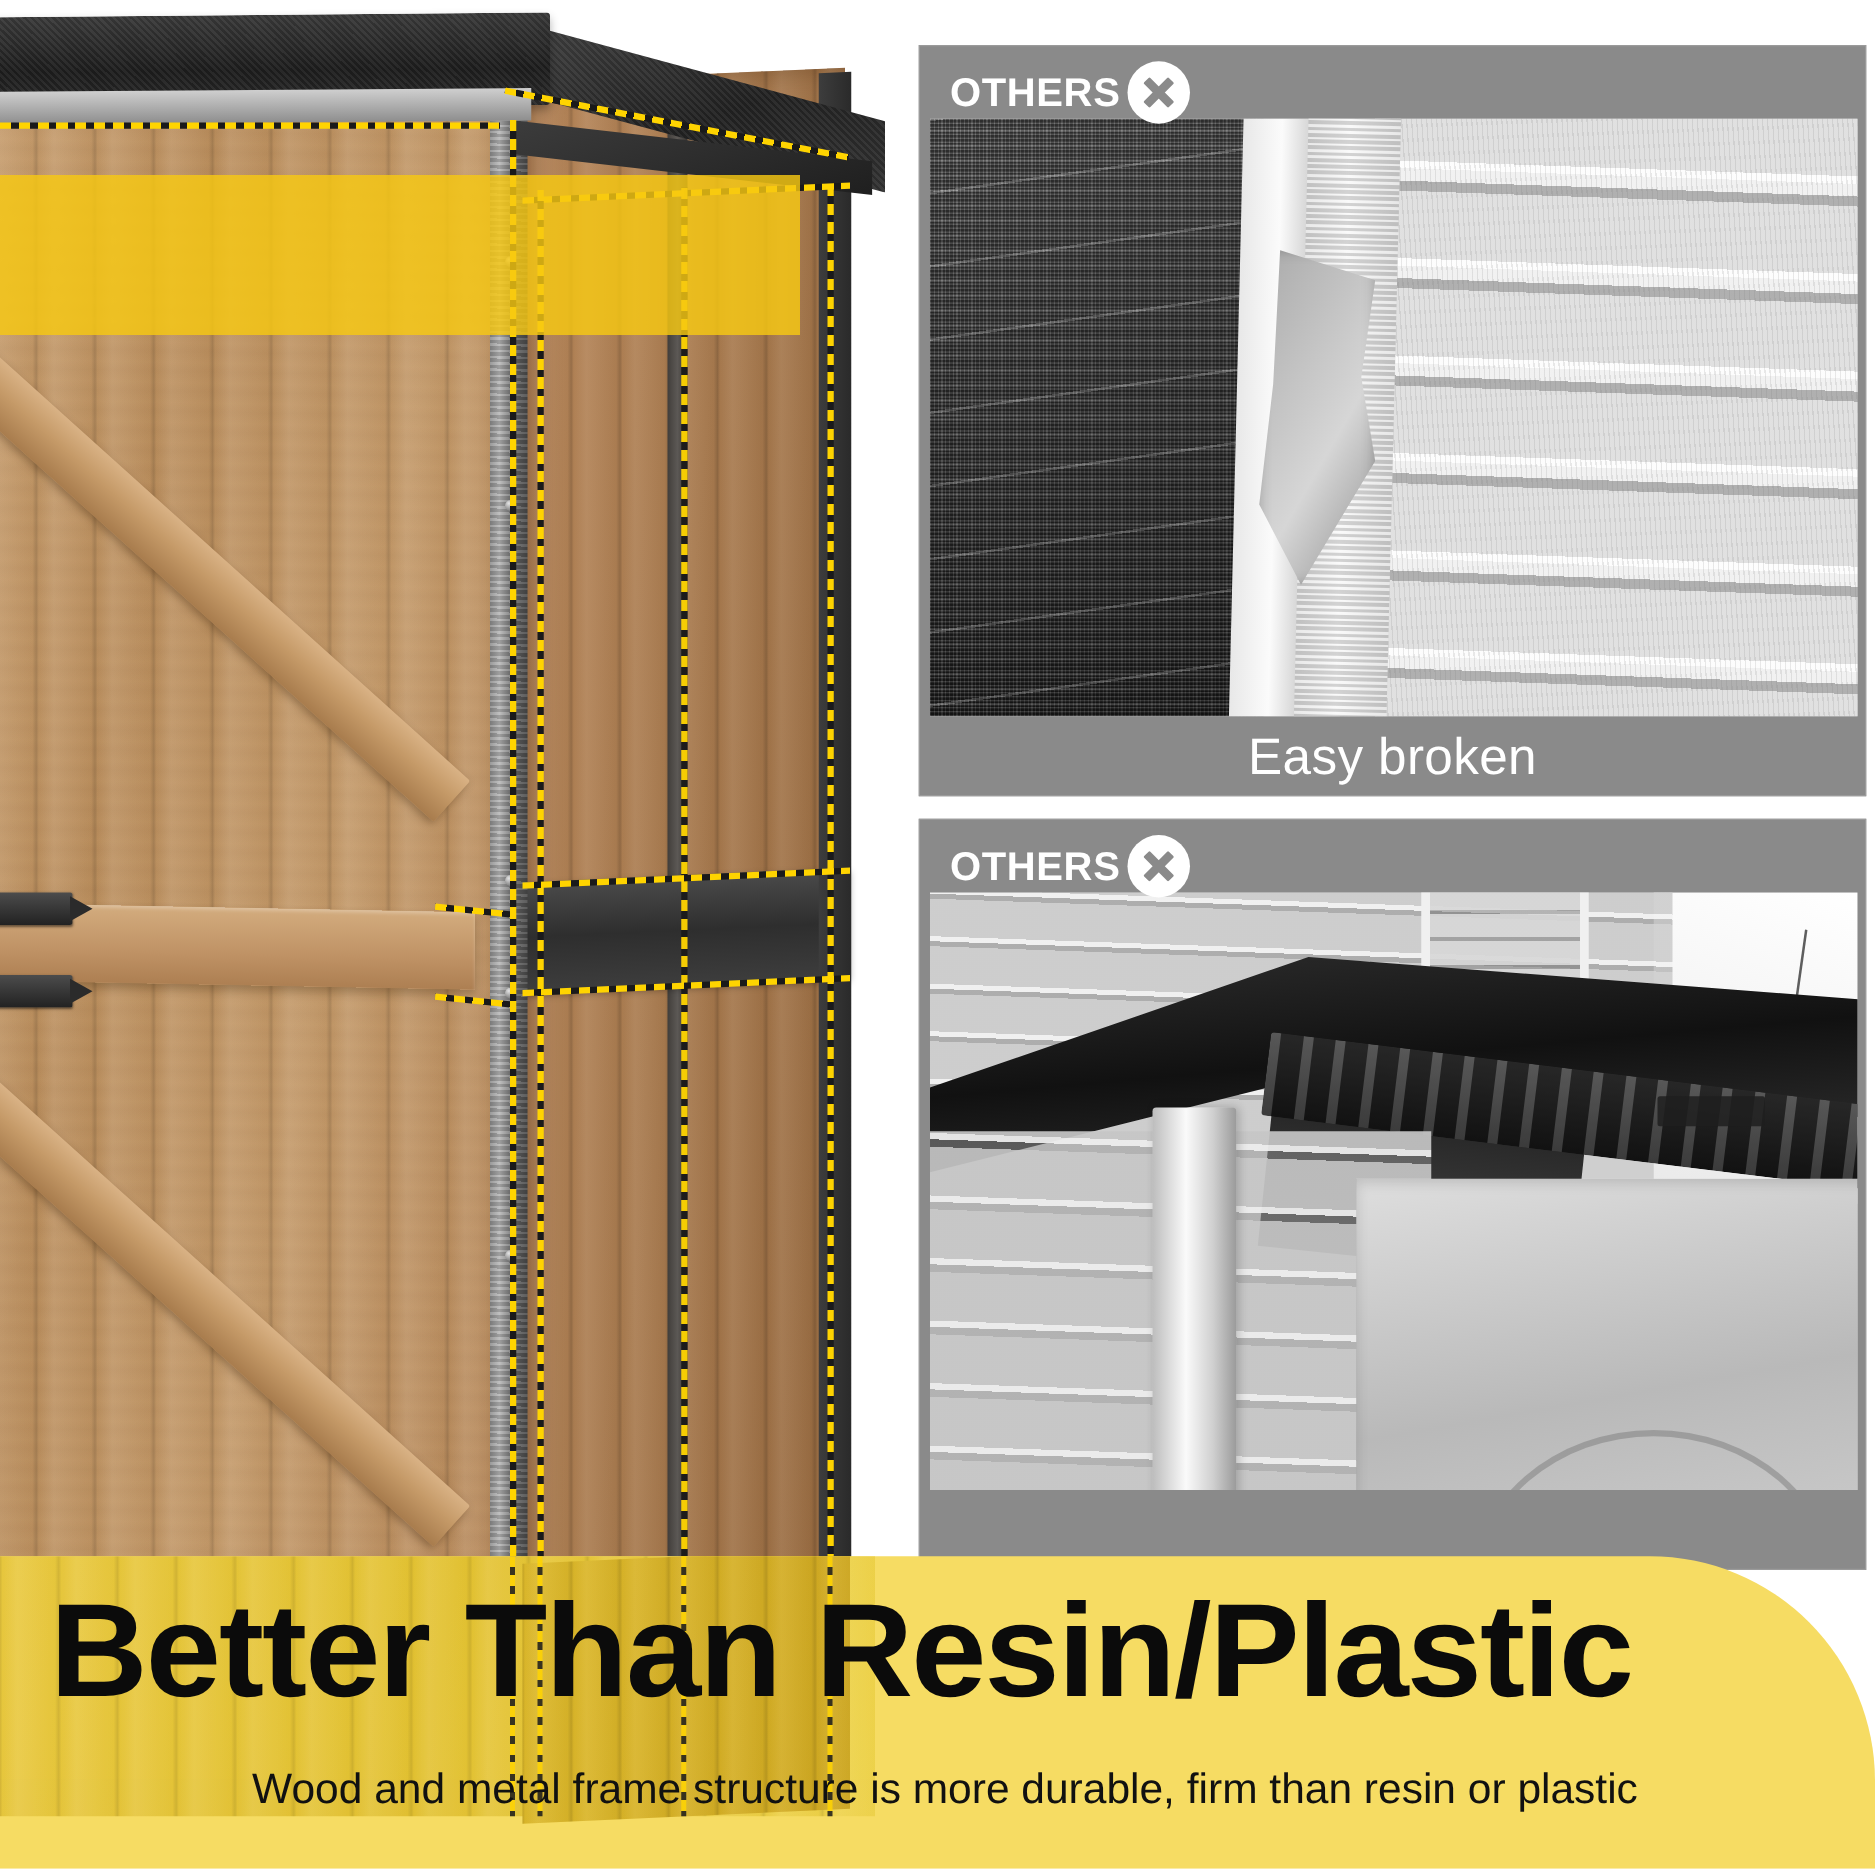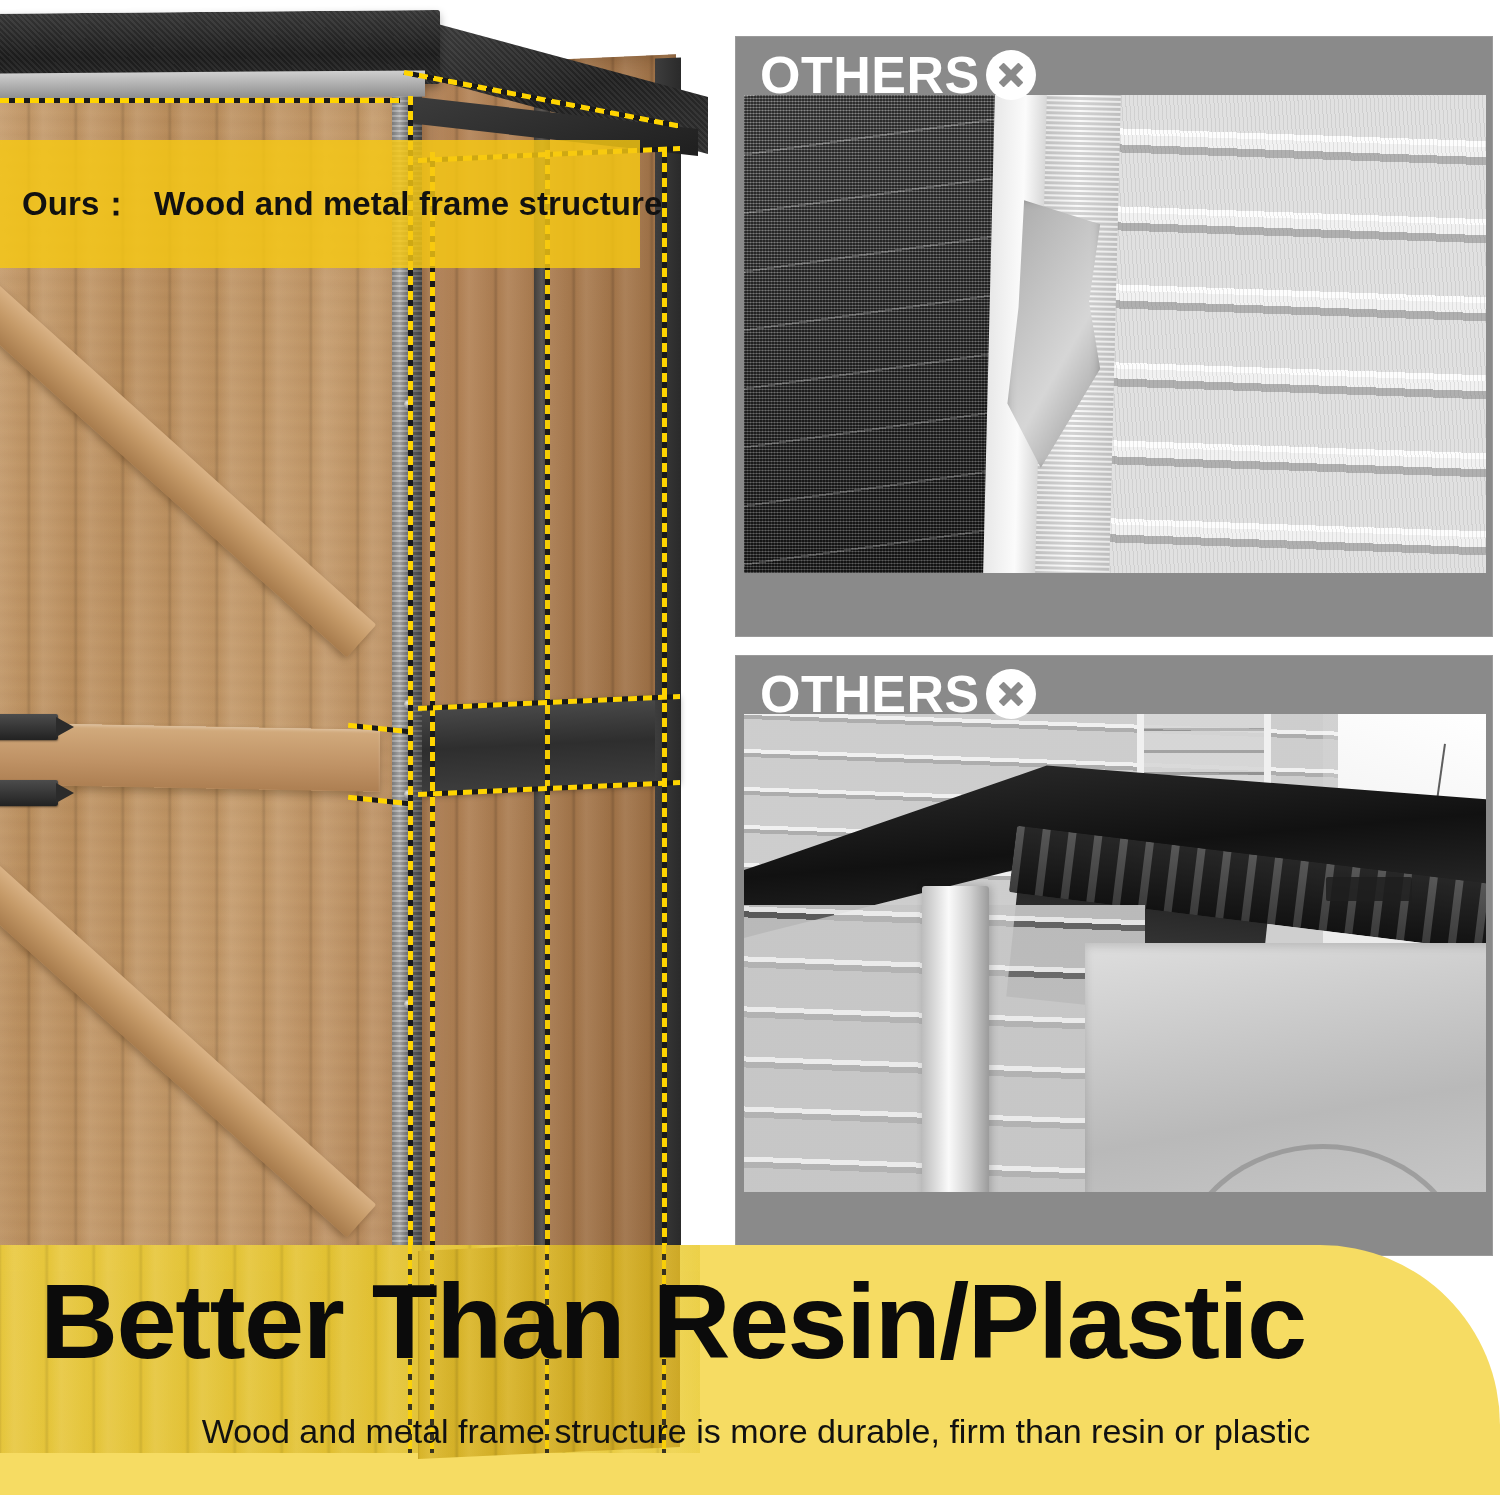--- a/index.html
+++ b/index.html
@@ -188,21 +188,21 @@
     filter:grayscale(100%);
   }
 
   
   .others-badge {
     position:absolute; left:20px; top:8px;
     display:flex; align-items:center; gap:10px;
     z-index:4; padding:4px 8px 4px 4px;
   }
   .others-badge .txt {
-    color:#fff; font-size:52px; font-weight:700; letter-spacing:.5px;
+    color:#fff; font-size:32px; font-weight:700; letter-spacing:.5px;
     line-height:1; font-family:"Liberation Sans", sans-serif;
   }
   .x-circle {
     width:50px; height:50px; border-radius:50%;
     background:#ffffff; position:relative; flex:0 0 auto;
     margin-left:-4px;
   }
   .x-circle::before, .x-circle::after {
     content:""; position:absolute; left:50%; top:50%;
     width:28px; height:7px; background:#8a8a8a; border-radius:1px;
@@ -434,38 +434,36 @@
     <div class="dash dash-v" style="left:408px;top:96px;  height:1350px;"></div>
     <div class="dash dash-v" style="left:430px;top:152px; height:1300px;"></div>
     <div class="dash dash-v" style="left:545px;top:150px; height:1290px; opacity:.95;"></div>
     <div class="dash dash-v" style="left:662px;top:148px; height:1290px;"></div>
     <div class="dash dash-h" style="left:418px;top:700px; width:262px; transform:skewY(-2.6deg);"></div>
     <div class="dash dash-h" style="left:418px;top:786px; width:262px; transform:skewY(-2.6deg);"></div>
     <div class="dash dash-h" style="left:348px;top:726px; width:62px;  transform:rotate(6deg);"></div>
     <div class="dash dash-h" style="left:348px;top:798px; width:62px;  transform:rotate(6deg);"></div>
 
     <div class="info-box">
-      <div class="info-line">
-        <span class="lbl">Ours：</span><span>Wood and metal frame structure</span>
-      </div>
     </div>
   </div>
 
   <div class="panel panel-1">
     <div class="panel-photo">
       <div class="pa-mesh"></div>
       <div class="pa-post"></div>
       <div class="pa-siding"></div>
       <div class="pa-trim"></div>
       <div class="pa-crack"></div>
     </div>
     <div class="others-badge">
       <span class="txt">OTHERS</span>
       <span class="x-circle"></span>
     </div>
+    <div class="panel-caption">Easy broken</div>
   </div>
 
   <div class="panel panel-2">
     <div class="panel-photo">
       <div class="pb-sky"></div>
       <div class="pb-house"></div>
       <div class="pb-window"></div>
       <div class="pb-twig"></div>
       <div class="pb-shadow"></div>
       <div class="pb-roof"></div>

